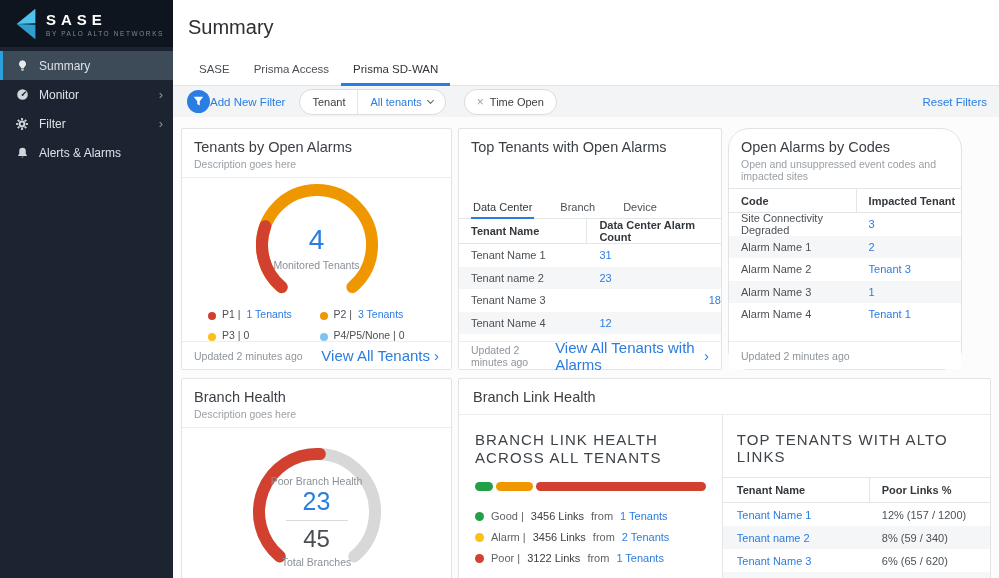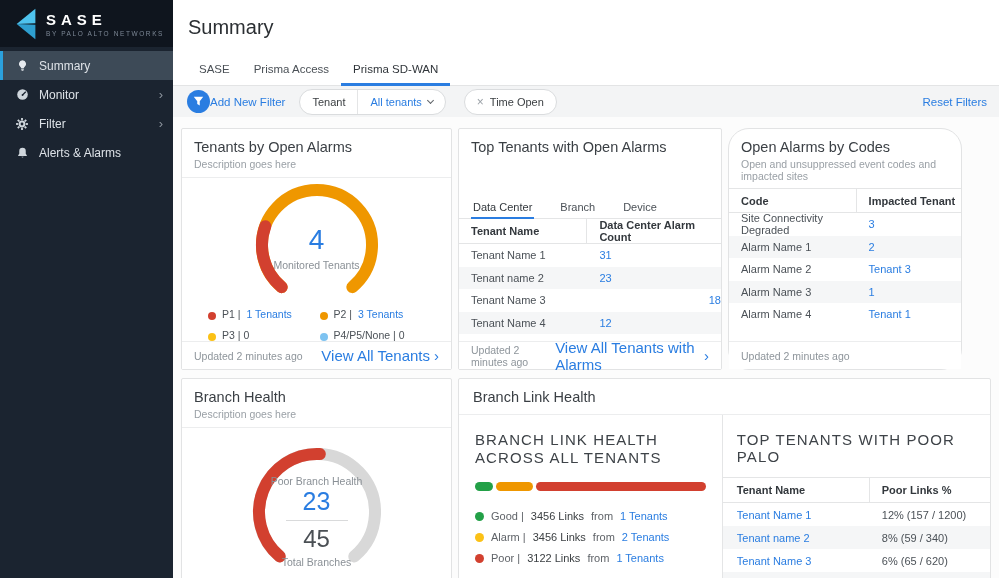--- a/index.html
+++ b/index.html
@@ -384,21 +384,21 @@
                 <div class="blh-leg-row">
                   <span class="dot" style="width: 9px; height: 9px; background: rgb(210, 64, 47);"></span>
                   <span class="leg-name">Poor |</span>
                   <span class="leg-links">3122 Links</span>
                   <span class="leg-name">from</span>
                   <span class="legend-link">1 Tenants</span>
                 </div>
               </div>
             </div>
             <div class="blh-right">
-              <span class="sec-heading">TOP TENANTS WITH POOR PALO</span>
+              <span class="sec-heading">TOP TENANTS WITH ALTO LINKS</span>
               <div class="tbl-head">
                 <div class="cell-pad cell-div" style="width:55%; padding-left:14px;">Tenant Name</div>
                 <div class="cell-pad" style="flex:1;">Poor Links %</div>
               </div>
               <div class="tbl-row">
                 <div class="cell-pad name-link" style="width:55%; padding-left:14px;">Tenant Name 1</div>
                 <div class="cell-pad" style="flex:1;">12% (157 / 1200)</div>
               </div>
               <div class="tbl-row alt">
                 <div class="cell-pad name-link" style="width:55%; padding-left:14px;">Tenant name 2</div>

